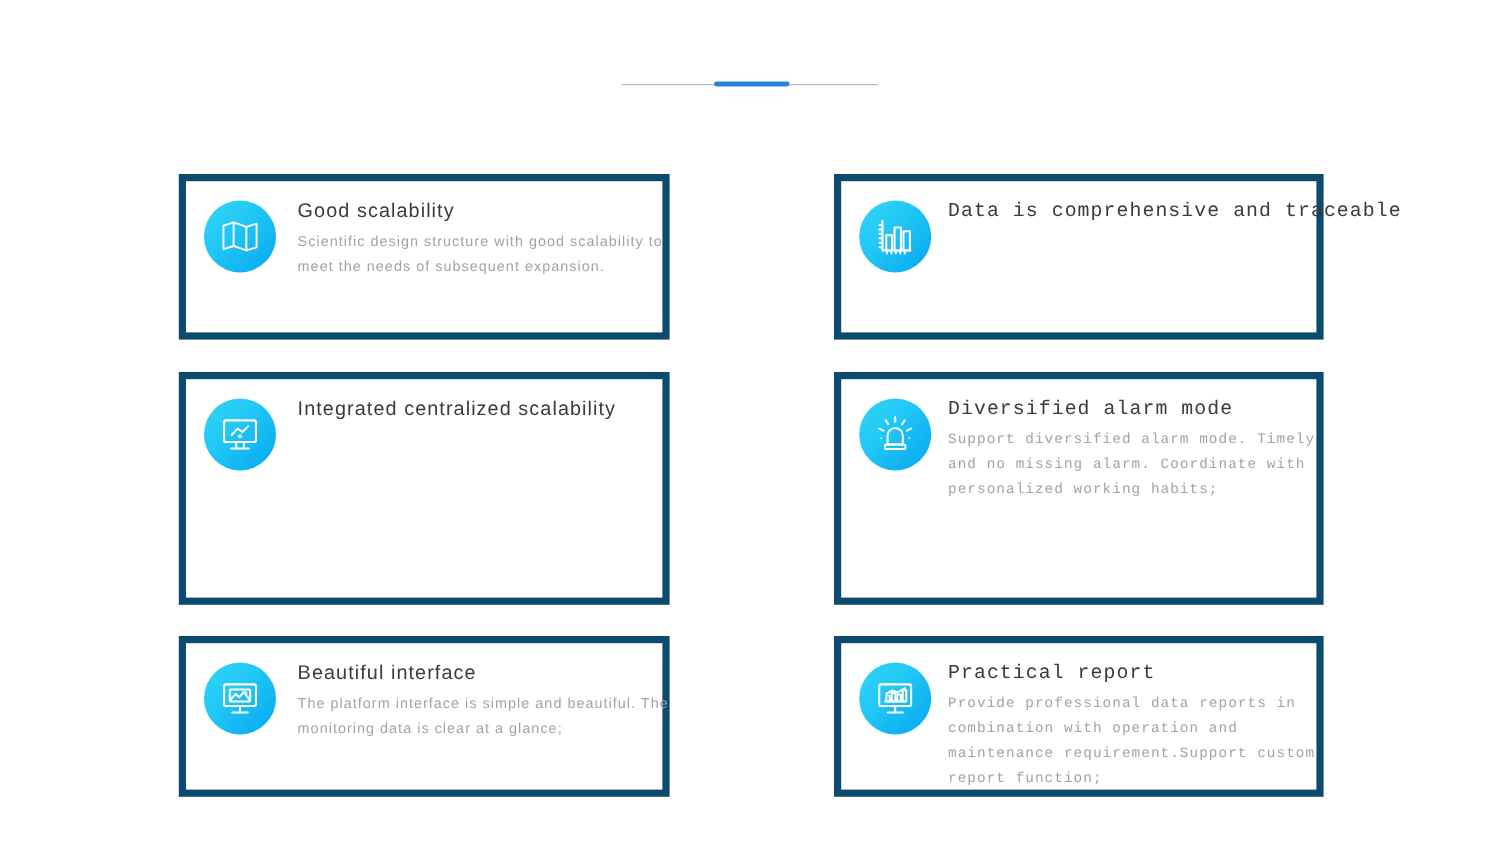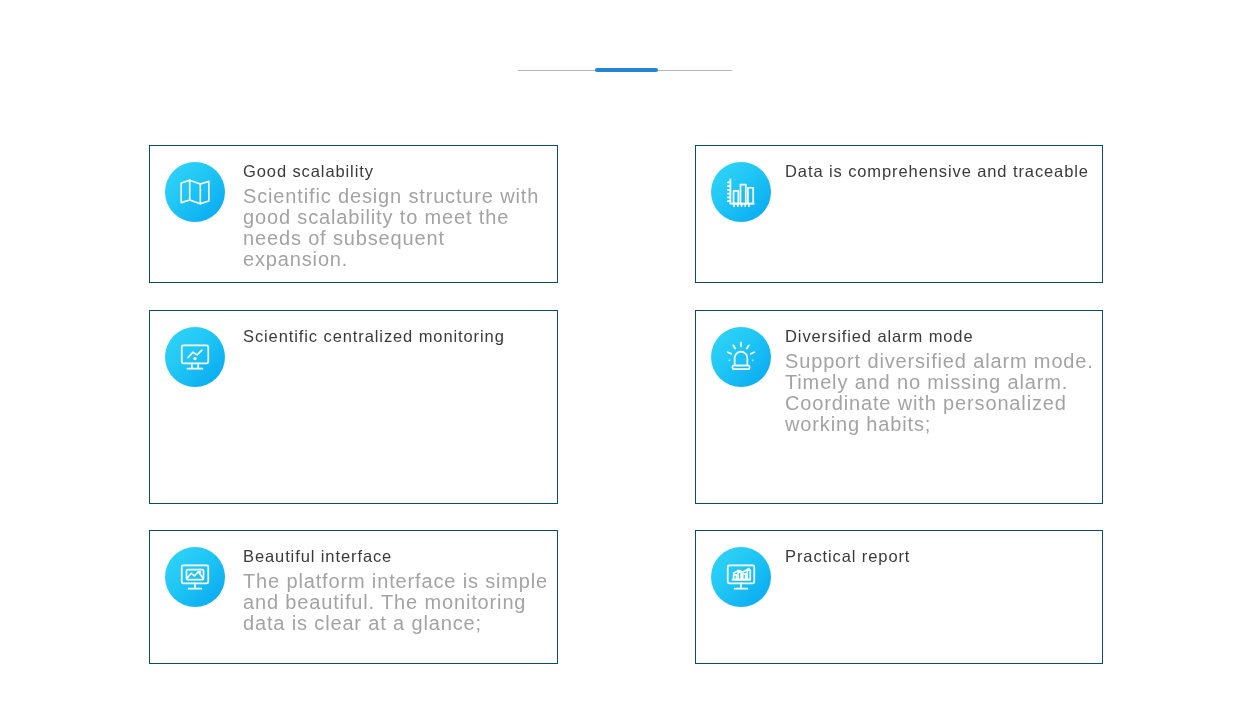--- a/index.html
+++ b/index.html
@@ -52,21 +52,21 @@
     left: 595px;
     width: 63px;
     height: 4px;
     background: #2585d4;
     border-radius: 2px;
   }
 
   
   .card {
     position: absolute;
-    border: 1px solid #0c4a6e;
+    border: 6px solid #0c4a6e;
     background: #ffffff;
   }
 
   .card-inner {
     position: relative;
     width: 100%;
     height: 100%;
   }
 
   .icon-badge {
@@ -99,31 +99,31 @@
     font-size: 16.5px;
     font-weight: 400;
     color: #3a3a3a;
     letter-spacing: 0.9px;
     line-height: 26px;
     white-space: nowrap;
   }
 
   .card-body {
     margin-top: 2px;
-    font-size: 20px;
+    font-size: 12px;
     font-weight: 400;
     color: #a3a3a3;
     letter-spacing: 0.85px;
     line-height: 21px;
     width: 310px;
   }
 
   
   .col-left  { left: 149px; width: 409px; }
-  .col-right { left: 695px; width: 408px; }
+  .col-right { left: 695px; width: 408px; font-family: Liberation Mono, monospace; }
 
   .row-1 { top: 145px; height: 138px; }
   .row-2 { top: 310px; height: 194px; }
   .row-3 { top: 530px; height: 134px; }
 
   
   .col-right .card-body { width: 320px; }
   .col-right .card-text { left: 89px; }
 </style>
 </head>
@@ -173,21 +173,21 @@
       <div class="icon-badge">
         <svg viewBox="0 0 32 32" fill="none" stroke="#ffffff" stroke-width="1.6" stroke-linecap="round" stroke-linejoin="round">
           <rect x="3.5" y="5" width="25" height="17" rx="1.5"></rect>
           <path d="M13 22 L13 26 M19 22 L19 26"></path>
           <path d="M9 27 L23 27"></path>
           <path d="M9.5 16.5 L14 11.5 L18 14 L22.5 9.5"></path>
           <circle cx="16" cy="17.5" r="1.6" fill="#ffffff" stroke="none"></circle>
         </svg>
       </div>
       <div class="card-text">
-        <div class="card-title">Scientific centralized monitoring</div>
+        <div class="card-title">Integrated centralized scalability</div>
       </div>
     </div>
   </div>
 
   <div class="card col-left row-3">
     <div class="card-inner">
       <div class="icon-badge">
         <svg viewBox="0 0 32 32" fill="none" stroke="#ffffff" stroke-width="1.6" stroke-linecap="round" stroke-linejoin="round">
           <rect x="3.5" y="5" width="25" height="17" rx="1.5"></rect>
           <path d="M16 22 L16 26 M10 27 L22 27"></path>
@@ -230,17 +230,18 @@
           <path d="M8 18.5 L24 18.5"></path>
           <rect x="9" y="14" width="2.8" height="4.5"></rect>
           <rect x="13.3" y="11.5" width="2.8" height="7"></rect>
           <rect x="17.6" y="13" width="2.8" height="5.5"></rect>
           <rect x="21.9" y="9.5" width="2.8" height="9"></rect>
           <path d="M9 12.5 L13.5 9.8 L18 11.3 L23.5 8"></path>
         </svg>
       </div>
       <div class="card-text">
         <div class="card-title">Practical report</div>
+        <div class="card-body">Provide professional data reports in combination with operation and maintenance requirement.Support custom report function;</div>
       </div>
     </div>
   </div>
 
 </div>
 
 </body></html>

